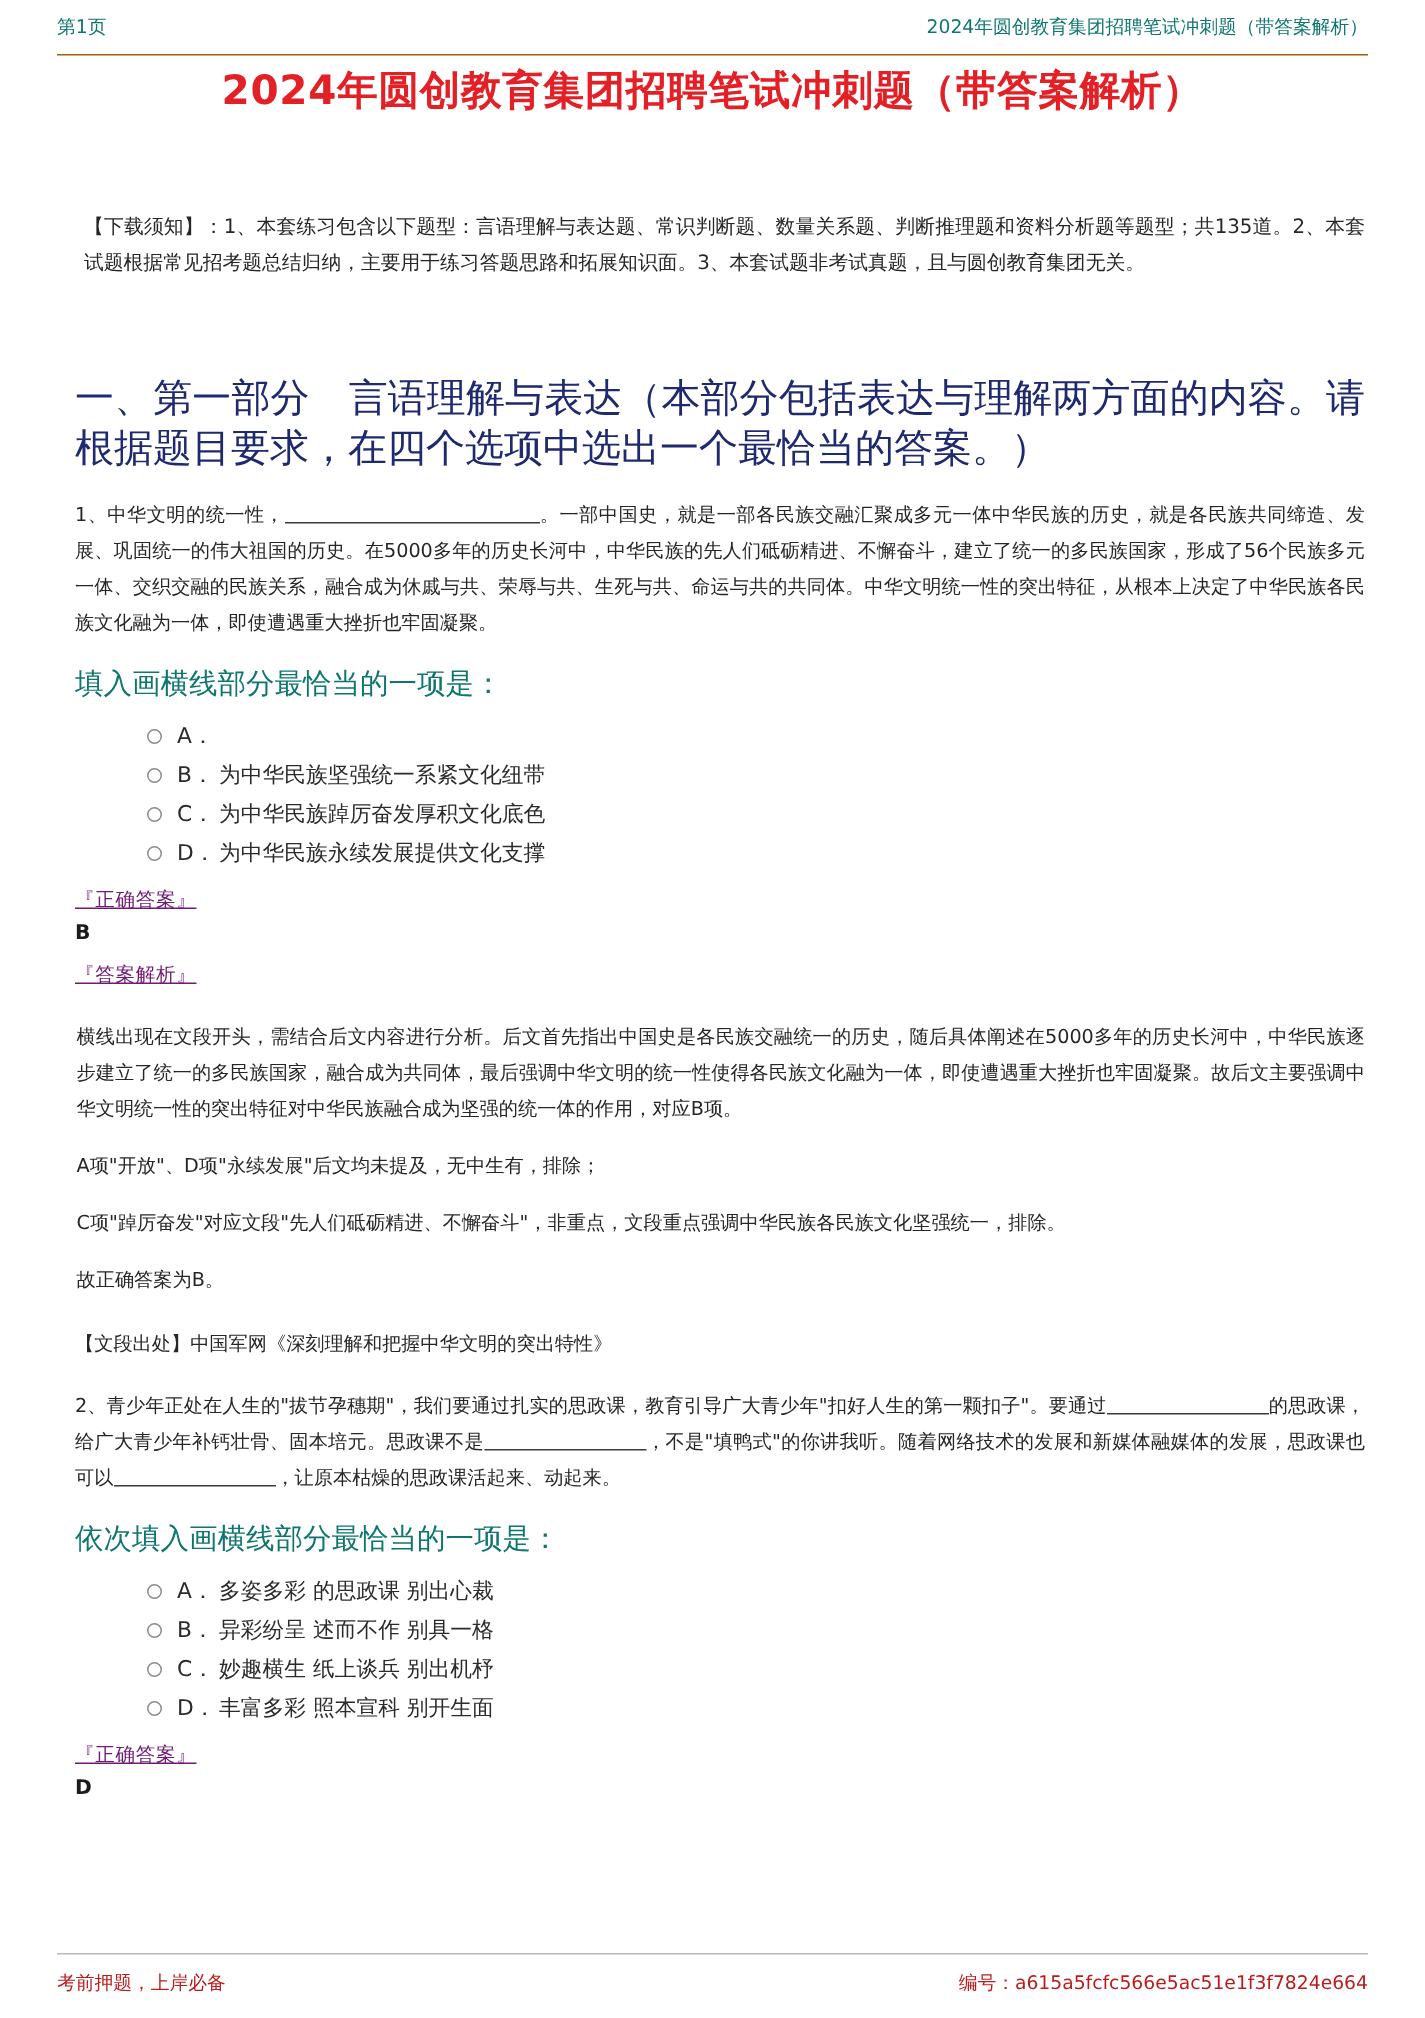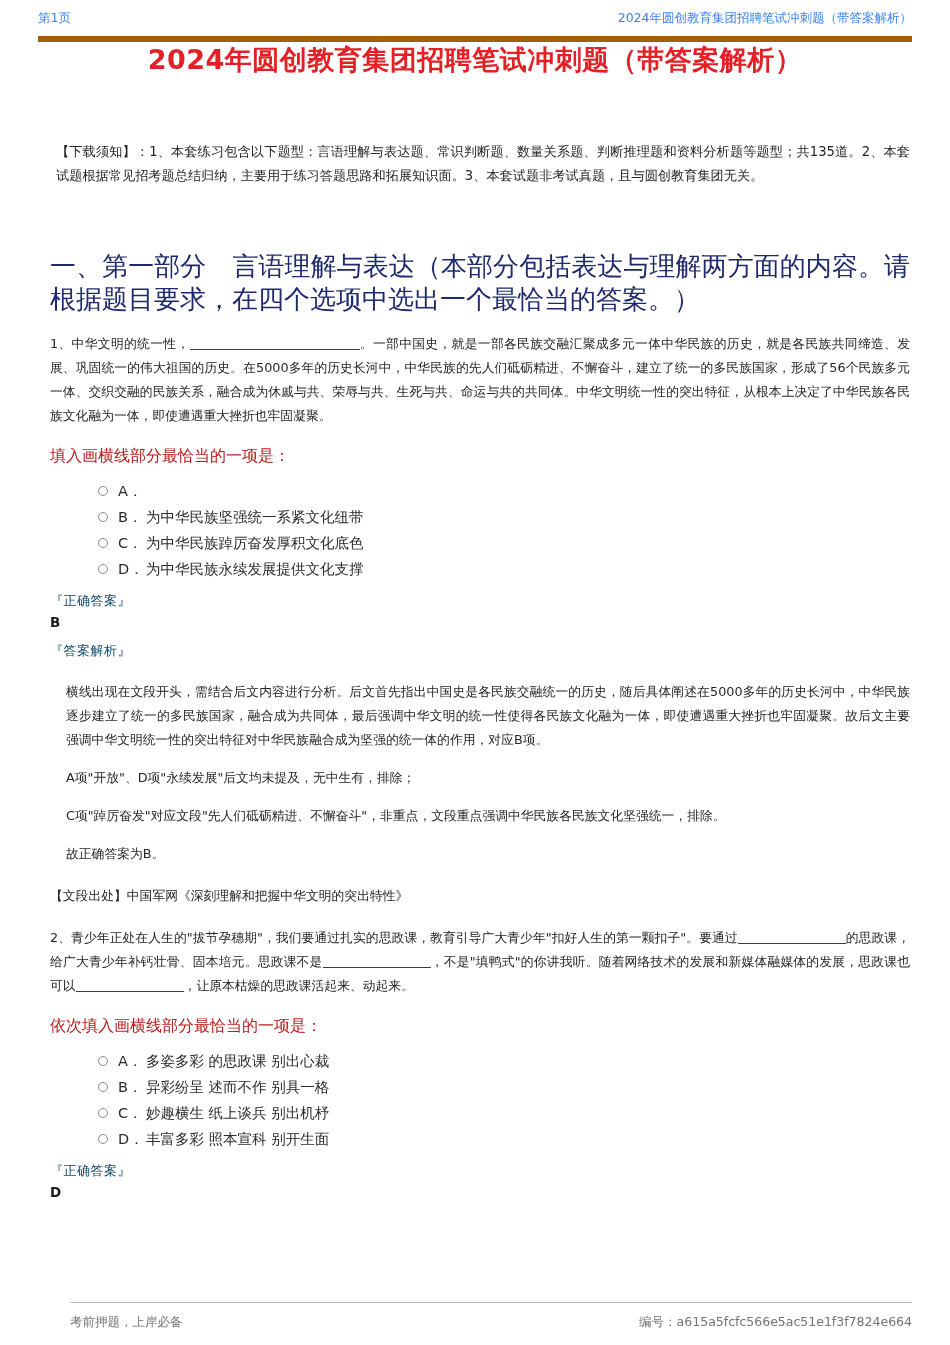--- a/index.html
+++ b/index.html
@@ -23,26 +23,26 @@
     box-sizing: border-box;
   }
 
   
   .page-header {
     position: absolute;
     top: 10px;
     left: 38px;
     right: 38px;
     height: 26px;
-    border-bottom: 6px solid #a16207;
+    border-bottom: 1px solid #a16207;
     display: flex;
     align-items: flex-start;
     justify-content: space-between;
     font-size: 12.5px;
-    color: #3b82f6;
+    color: #0f766e;
     letter-spacing: 0;
   }
   .page-header .hdr-left {
     white-space: nowrap;
   }
   .page-header .hdr-right {
     white-space: nowrap;
     font-size: 12.5px;
   }
 
@@ -96,23 +96,23 @@
   .blank {
     display: inline-block;
     border-bottom: 1.4px solid #3b3b3b;
     vertical-align: -2px;
     height: 13px;
   }
   .blank.long  { width: 170px; }
   .blank.mid   { width: 108px; }
 
   .prompt {
-    font-size: 16px;
-    line-height: 24px;
-    color: #b91c1c;
+    font-size: 19px;
+    line-height: 24px;
+    color: #0f766e;
     margin: 16px 0 10px 0;
   }
 
   .options {
     margin: 0 0 0 48px;
     padding: 0;
     list-style: none;
   }
   .options li {
     display: flex;
@@ -137,38 +137,39 @@
     flex: none;
     font-size: 14.5px;
   }
   .opt-text {
     white-space: nowrap;
   }
 
   .ans-label {
     font-size: 13px;
     line-height: 22px;
-    color: #0c4a6e;
+    color: #701a75;
     margin: 8px 0 0 0;
     letter-spacing: 0.5px;
+    text-decoration: underline;
   }
   .ans-value {
     font-size: 13.5px;
     line-height: 20px;
     color: #1b1b1b;
     margin: 0;
     font-weight: bold;
   }
 
   .explain {
     font-size: 12.8px;
     line-height: 24px;
     text-align: justify;
     color: #262626;
-    margin: 14px 0 0 16px;
+    margin: 14px 0 0 1px;
   }
   .explain.tight { margin-top: 18px; }
 
   .source {
     font-size: 12.8px;
     line-height: 24px;
     color: #262626;
     margin: 18px 0 12px 0;
     font-family: Liberation Serif, serif;
   }
@@ -178,23 +179,22 @@
     position: absolute;
     bottom: 14px;
     left: 38px;
     right: 38px;
     height: 24px;
     border-top: 1px solid #b9b9b9;
     display: flex;
     align-items: flex-end;
     justify-content: space-between;
     font-size: 12.5px;
-    color: #737373;
+    color: #b91c1c;
     padding-top: 4px;
-    margin-left: 32px;
   }
   .page-footer .ftr-right {
     white-space: nowrap;
   }
   .serial {
     font-family: "DejaVu Sans", "Liberation Sans", sans-serif;
   }
 </style>
 </head>
 <body>

